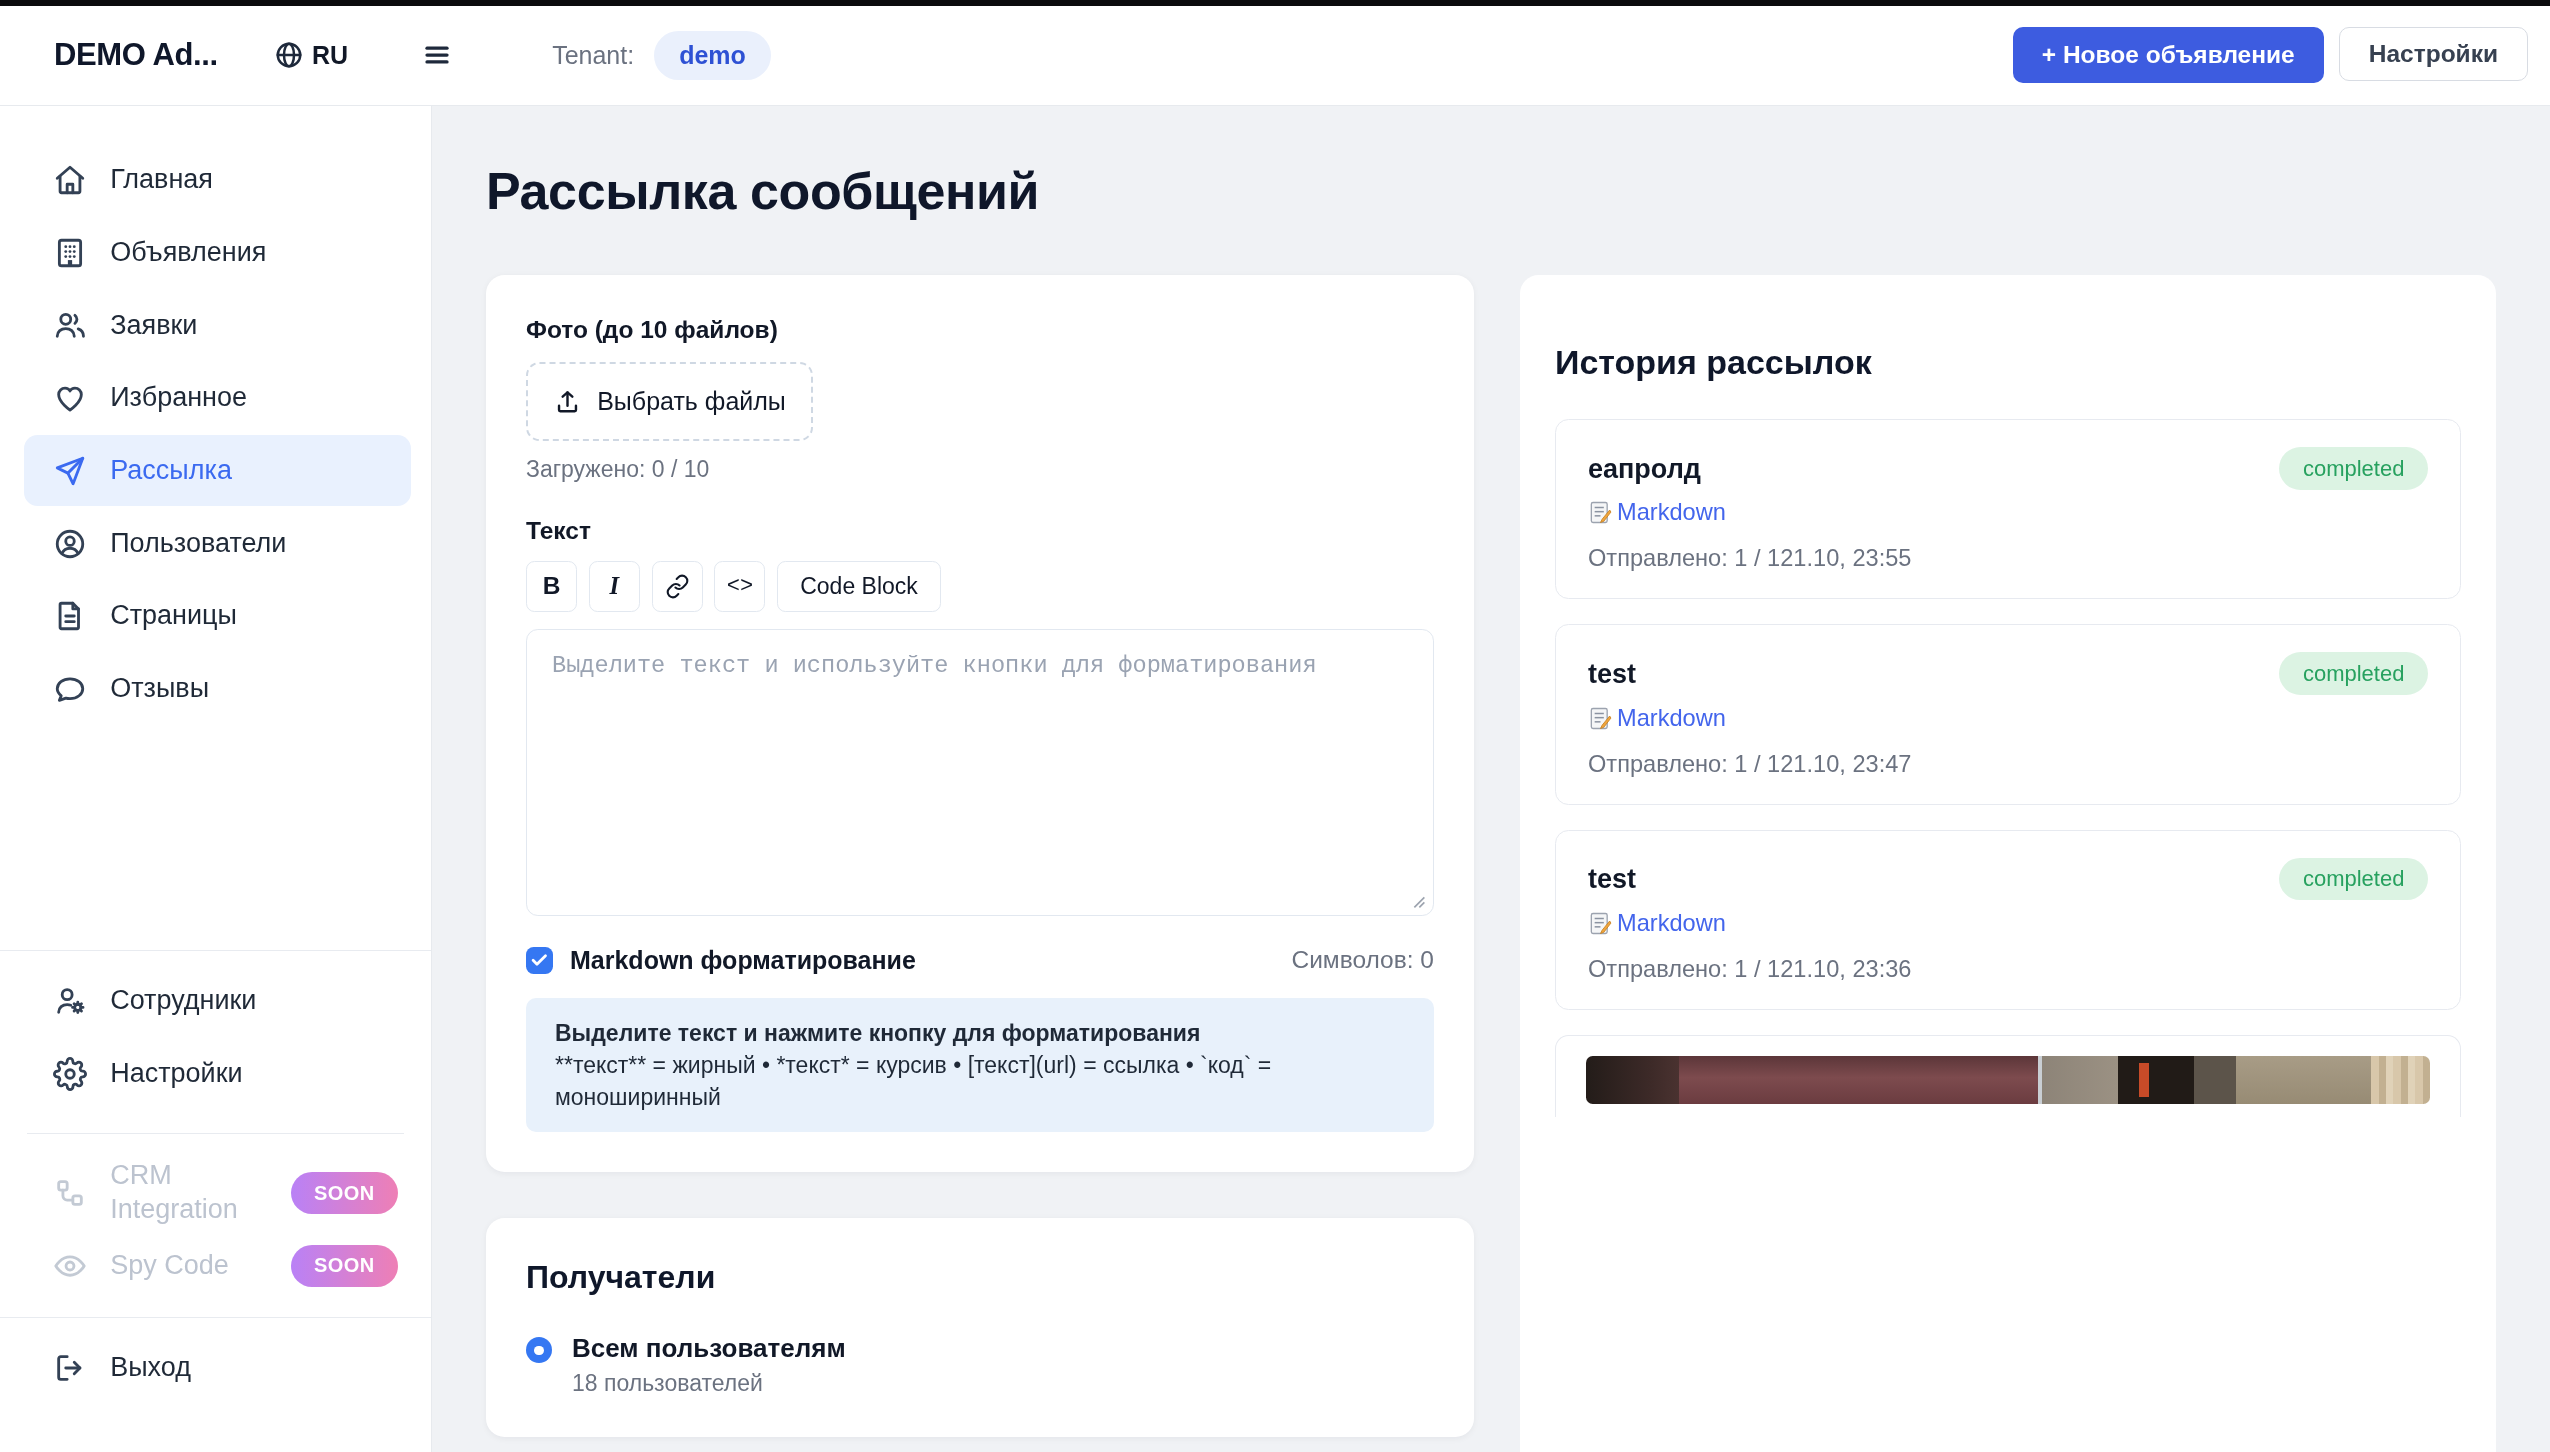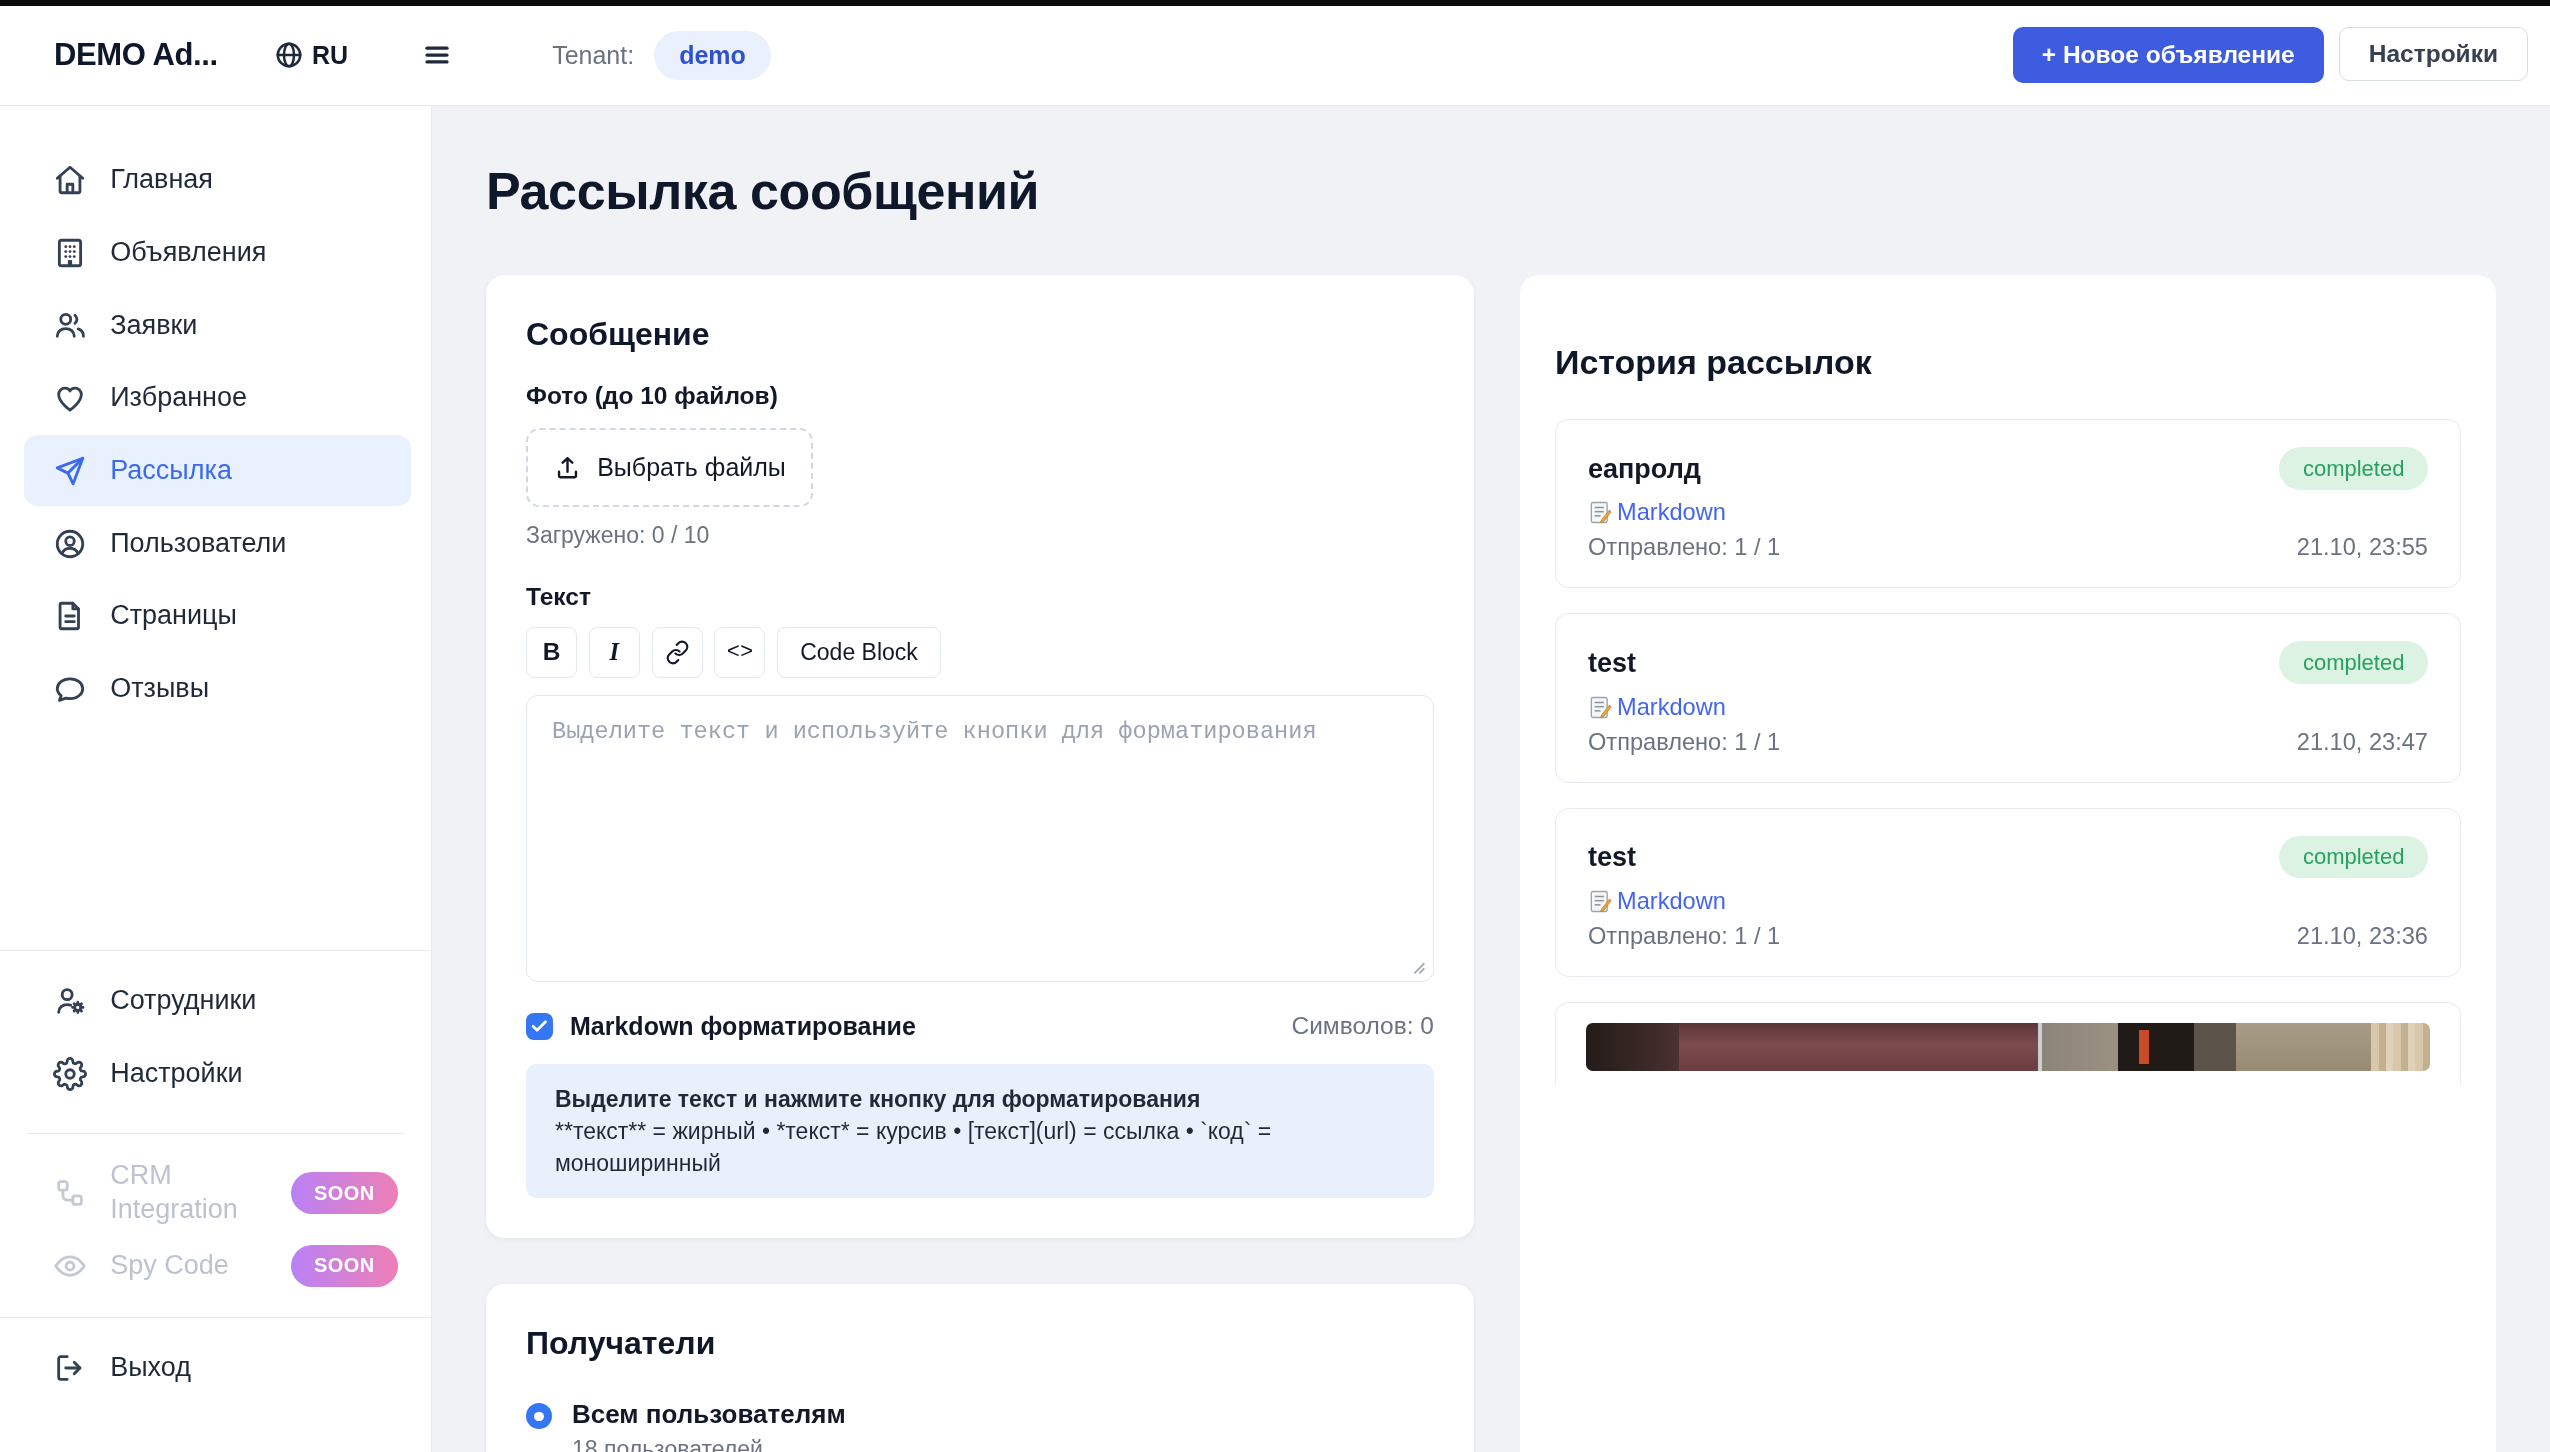--- a/index.html
+++ b/index.html
@@ -146,21 +146,21 @@
   .history-panel h2 { font-size:34px; font-weight:700; color:#0f172a; line-height:40px; margin:32px 0 37px; }
   .history-item {
     border:1.7px solid #e7eaf0; border-radius:13.5px; padding:27px 32px 25px; margin-bottom:25px;
     background:#fff;
   }
   .hi-row1 { display:flex; align-items:center; justify-content:space-between; }
   .hi-title { font-size:27px; font-weight:600; color:#111827; line-height:34px; }
   .hi-badge { background:#dcf3e3; color:#27a15f; font-size:22px; padding:8.4px 23.6px; border-radius:843px; }
   .hi-row2 { margin-top:8.4px; display:flex; align-items:center; gap:4px; }
   .hi-link { font-size:23.6px; color:#4365ec; text-decoration:none; line-height:29px; cursor:pointer; }
-  .hi-row3 { margin-top:6px; display:flex; justify-content:space-between; font-size:23.6px; color:#6b7280; line-height:29px; }
+  .hi-row3 { margin-top:17px; display:flex; justify-content:flex-start; font-size:23.6px; color:#6b7280; line-height:29px; }
   .history-item.partial {
     position:relative; border-bottom:none; border-radius:13.5px 13.5px 0 0;
     height:472px; margin-bottom:0; padding:20px 30px 0; overflow:visible;
   }
   .history-item.partial::after {
     content:""; position:absolute; left:-1.7px; right:-1.7px; top:81px; height:523px; background:#fff;
   }
   .photo-thumb {
     height:48px; border-radius:6.7px; overflow:hidden; display:flex; position:relative;
   }
@@ -361,21 +361,20 @@
         </nav>
     </div>
   </aside>
 
   <main class="main">
     <h1 class="page-title">Рассылка сообщений</h1>
 
     <div class="columns">
       <div class="col-left">
         <section class="card" id="message-card">
-          <h2>Сообщение</h2>
 
           <div class="field-label">Фото (до 10 файлов)</div>
           <button class="upload-btn">
             <svg viewBox="0 0 24 24" fill="none" stroke="currentColor" stroke-width="2" stroke-linecap="round" stroke-linejoin="round">
               <path d="M12 15.5V4.5"></path>
                 <path d="M8 8l4-3.5L16 8"></path>
                 <path d="M5 15.5V19a1 1 0 0 0 1 1h12a1 1 0 0 0 1-1v-3.5"></path>
             </svg>
             <span>Выбрать файлы</span>
           </button>

